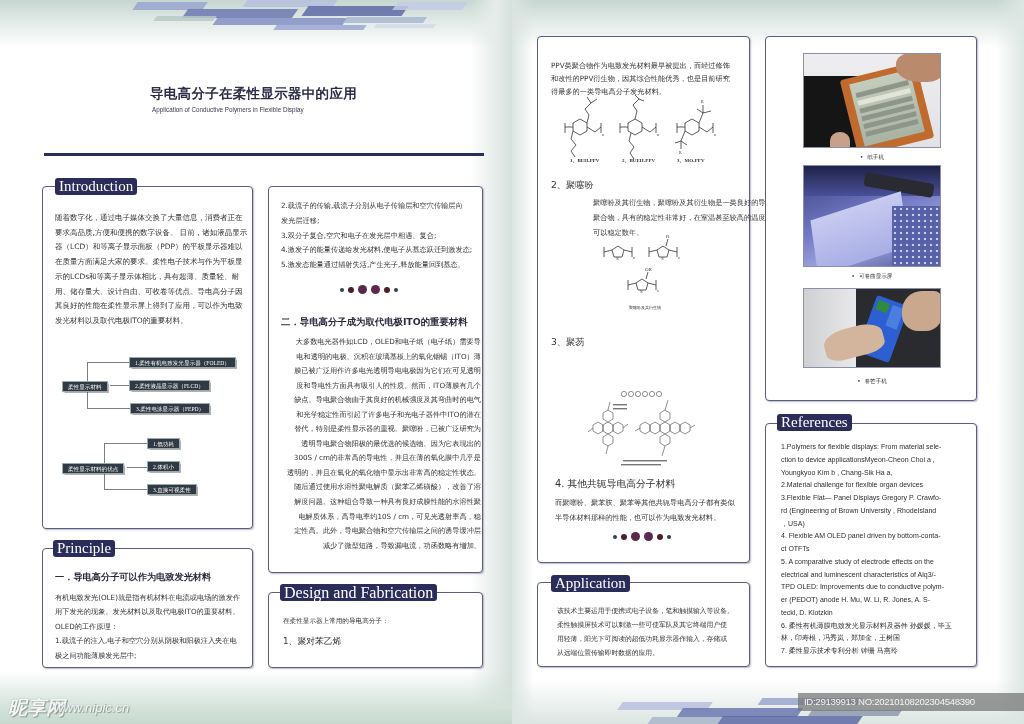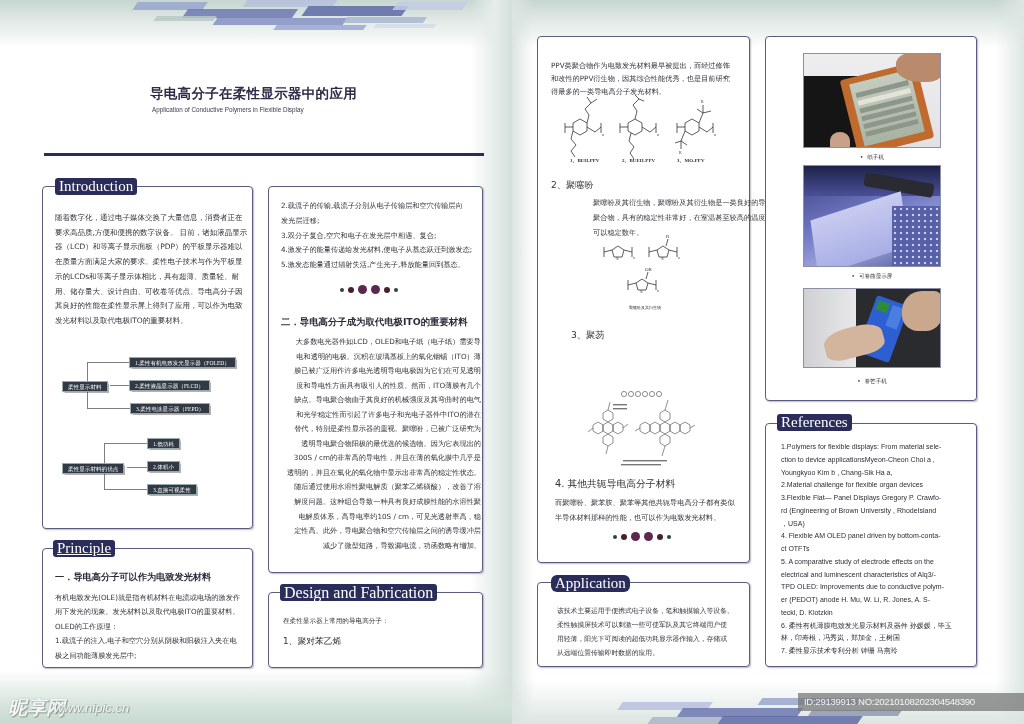--- a/index.html
+++ b/index.html
@@ -108,21 +108,21 @@
     <div class="wire" style="left:104px;top:443px;width:43px;height:1px;"></div>
     <div class="wire" style="left:127px;top:467px;width:20px;height:1px;"></div>
     <div class="wire" style="left:104px;top:489px;width:43px;height:1px;"></div>
     <div class="node" style="left:62px;top:463px;">柔性显示材料的优点</div>
     <div class="node" style="left:147px;top:438px;">1.低功耗</div>
     <div class="node" style="left:147px;top:461px;">2.体积小</div>
     <div class="node" style="left:147px;top:484px;">3.直接可视柔性</div>
   </div>
 
   <div class="box" style="left:42px;top:548px;width:211px;height:120px;"></div>
-  <div class="tab" style="left:53px;top:540px;text-decoration:underline;">Principle</div>
+  <div class="tab" style="left:53px;top:540px;">Principle</div>
   <div class="abs head" style="left:55px;top:571px;font-size:9.2px;">一．导电高分子可以作为电致发光材料</div>
   <div class="abs lines" style="left:55px;top:591px;width:192px;line-height:14.4px;font-size:7.2px;">
       <div class="ln">有机电致发光(OLE)就是指有机材料在电流或电场的激发作</div>
       <div class="ln">用下发光的现象。发光材料以及取代电极ITO的重要材料。</div>
       <div class="ln">OLED的工作原理：</div>
       <div class="ln">1.载流子的注入,电子和空穴分别从阴极和阳极注入夹在电</div>
       <div class="ln">极之间功能薄膜发光层中;</div>
     </div>
 
   <div class="box" style="left:268px;top:186px;width:215px;height:387px;"></div>
@@ -254,21 +254,21 @@
       <text x="50" y="61">S</text>
       <text x="43" y="27" font-size="3.5">n</text>
       <text x="88" y="27" font-size="3.5">n</text>
       <text x="67" y="60" font-size="3.5">n</text>
       <text x="76" y="6">R</text>
       <text x="55" y="39">OR</text>
     </g>
     <text x="55" y="77" text-anchor="middle" font-size="4" fill="#333">聚噻吩及其衍生物</text>
   </svg>
 
-  <div class="abs sub" style="left:551px;top:329px;font-size:9.2px;margin-left:20px;">3、聚芴</div>
+  <div class="abs sub" style="left:551px;top:336px;font-size:9.2px;">3、聚芴</div>
 
   <svg class="abs" style="left:585px;top:388px;" width="120" height="82" viewBox="0 0 120 82">
     <g fill="none" stroke="#444" stroke-width="0.6">
       <circle cx="39" cy="6" r="2.6"></circle>
         <circle cx="46" cy="6" r="2.6"></circle>
         <circle cx="53" cy="6" r="2.6"></circle>
       <circle cx="60" cy="6" r="2.6"></circle>
         <circle cx="67" cy="6" r="2.6"></circle>
         <circle cx="74" cy="6" r="2.6"></circle>
       <g transform="translate(23,40)">
@@ -312,21 +312,21 @@
   <div class="dots" style="left:613px;top:532px;">
     <span class="dot" style="width:4px;height:4px;background:#2f4050;"></span>
     <span class="dot" style="width:6px;height:6px;background:#4b1e2c;"></span>
     <span class="dot" style="width:9px;height:9px;background:#5b2850;"></span>
     <span class="dot" style="width:9px;height:9px;background:#5b2850;"></span>
     <span class="dot" style="width:6px;height:6px;background:#4b1e2c;"></span>
     <span class="dot" style="width:4px;height:4px;background:#2f4050;"></span>
   </div>
 
   <div class="box" style="left:537px;top:582px;width:213px;height:85px;"></div>
-  <div class="tab" style="left:551px;top:575px;border-radius:6px;">Application</div>
+  <div class="tab" style="left:551px;top:575px;">Application</div>
   <div class="abs lines" style="left:557px;top:604px;width:190px;line-height:14px;font-size:6.8px;">
       <div class="ln">该技术主要运用于便携式电子设备，笔和触摸输入等设备。</div>
       <div class="ln">柔性触摸屏技术可以刺激一些可使军队及其它终端用户使</div>
       <div class="ln">用轻薄，阳光下可阅读的超低功耗显示器作输入，存储或</div>
       <div class="ln">从远端位置传输即时数据的应用。</div>
     </div>
 
   <div class="box" style="left:765px;top:36px;width:212px;height:365px;"></div>
 
   <div class="photo" style="top:53px;height:95px;background:linear-gradient(180deg,#eeeef0 0%,#e2e2e6 100%);">

